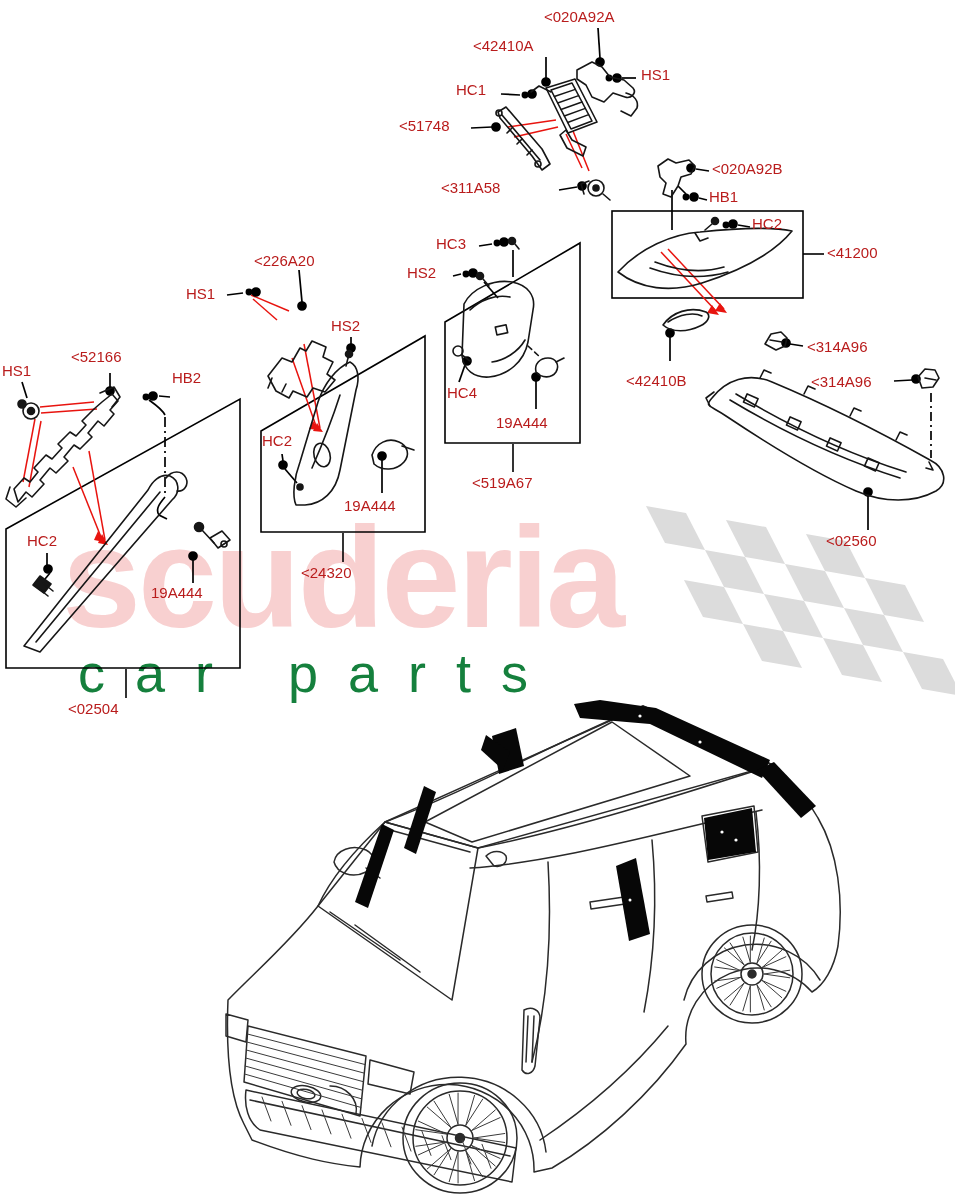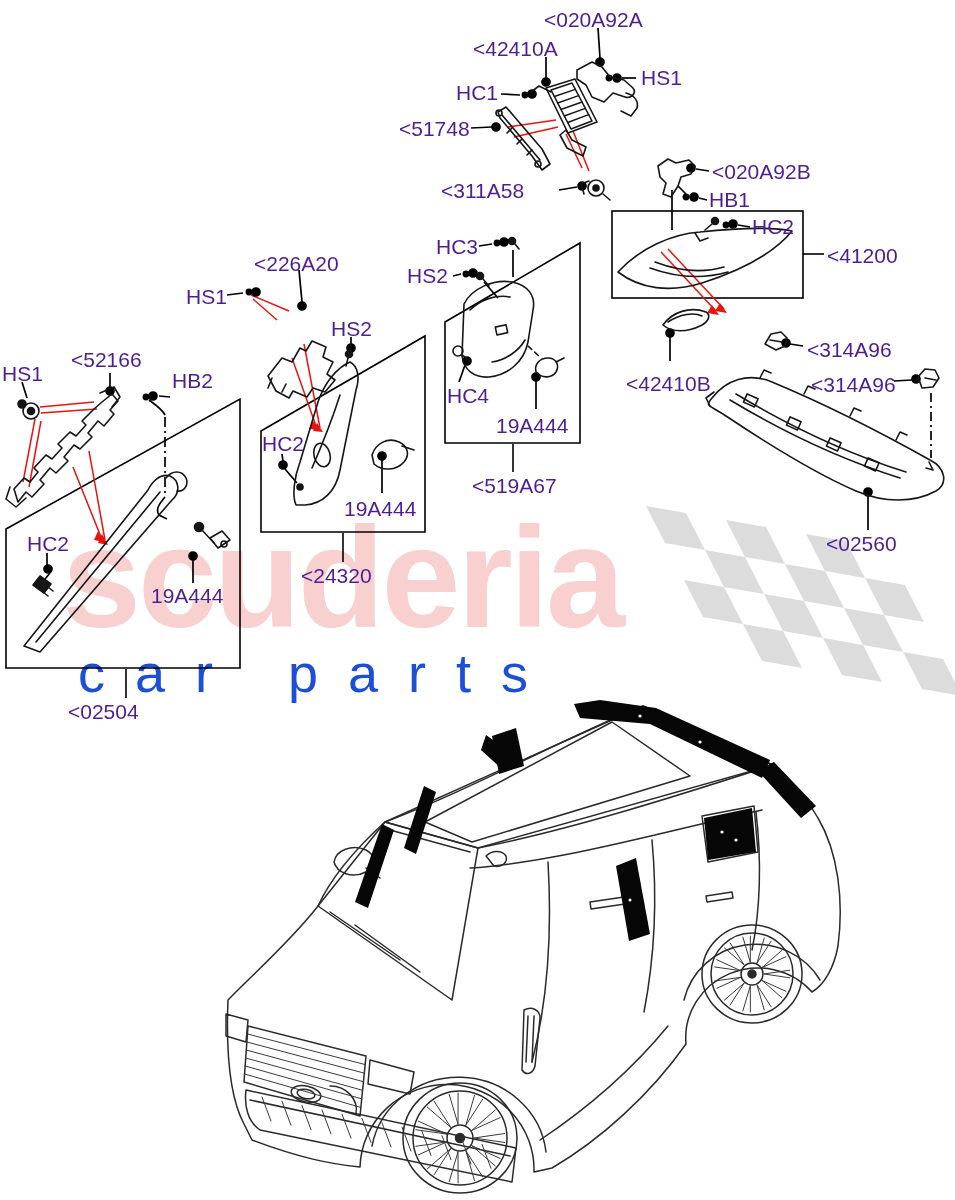--- a/index.html
+++ b/index.html
@@ -1,23 +1,23 @@
 <!DOCTYPE html>
 <html><head>
 <meta charset="utf-8">
 <style>
   html,body{margin:0;padding:0;background:#ffffff;}
   #canvas{position:relative;width:955px;height:1200px;background:#fff;overflow:hidden;
           font-family:"Liberation Sans", sans-serif;}
   #wm-brand{position:absolute;left:62px;top:496px;font-size:142px;font-weight:bold;
             letter-spacing:-3px;color:#f8d0d0;z-index:1;user-select:none;}
   #wm-tagline{position:absolute;left:78px;top:642px;font-size:54px;font-weight:normal;
-            letter-spacing:30px;color:#1d4ed8;z-index:1;user-select:none;}
+            letter-spacing:30px;color:#15803d;z-index:1;user-select:none;}
   #art{position:absolute;left:0;top:0;z-index:2;}
-  .callout{position:absolute;z-index:3;font-size:21px;line-height:1.05;color:#4c1d95;
+  .callout{position:absolute;z-index:3;font-size:15px;line-height:1.05;color:#b91c1c;
            white-space:nowrap;cursor:pointer;}
 </style>
 </head>
 <body>
 
 <div id="canvas">
 
   <div id="wm-brand">scuderia</div>
   <div id="wm-tagline">car parts</div>
 

